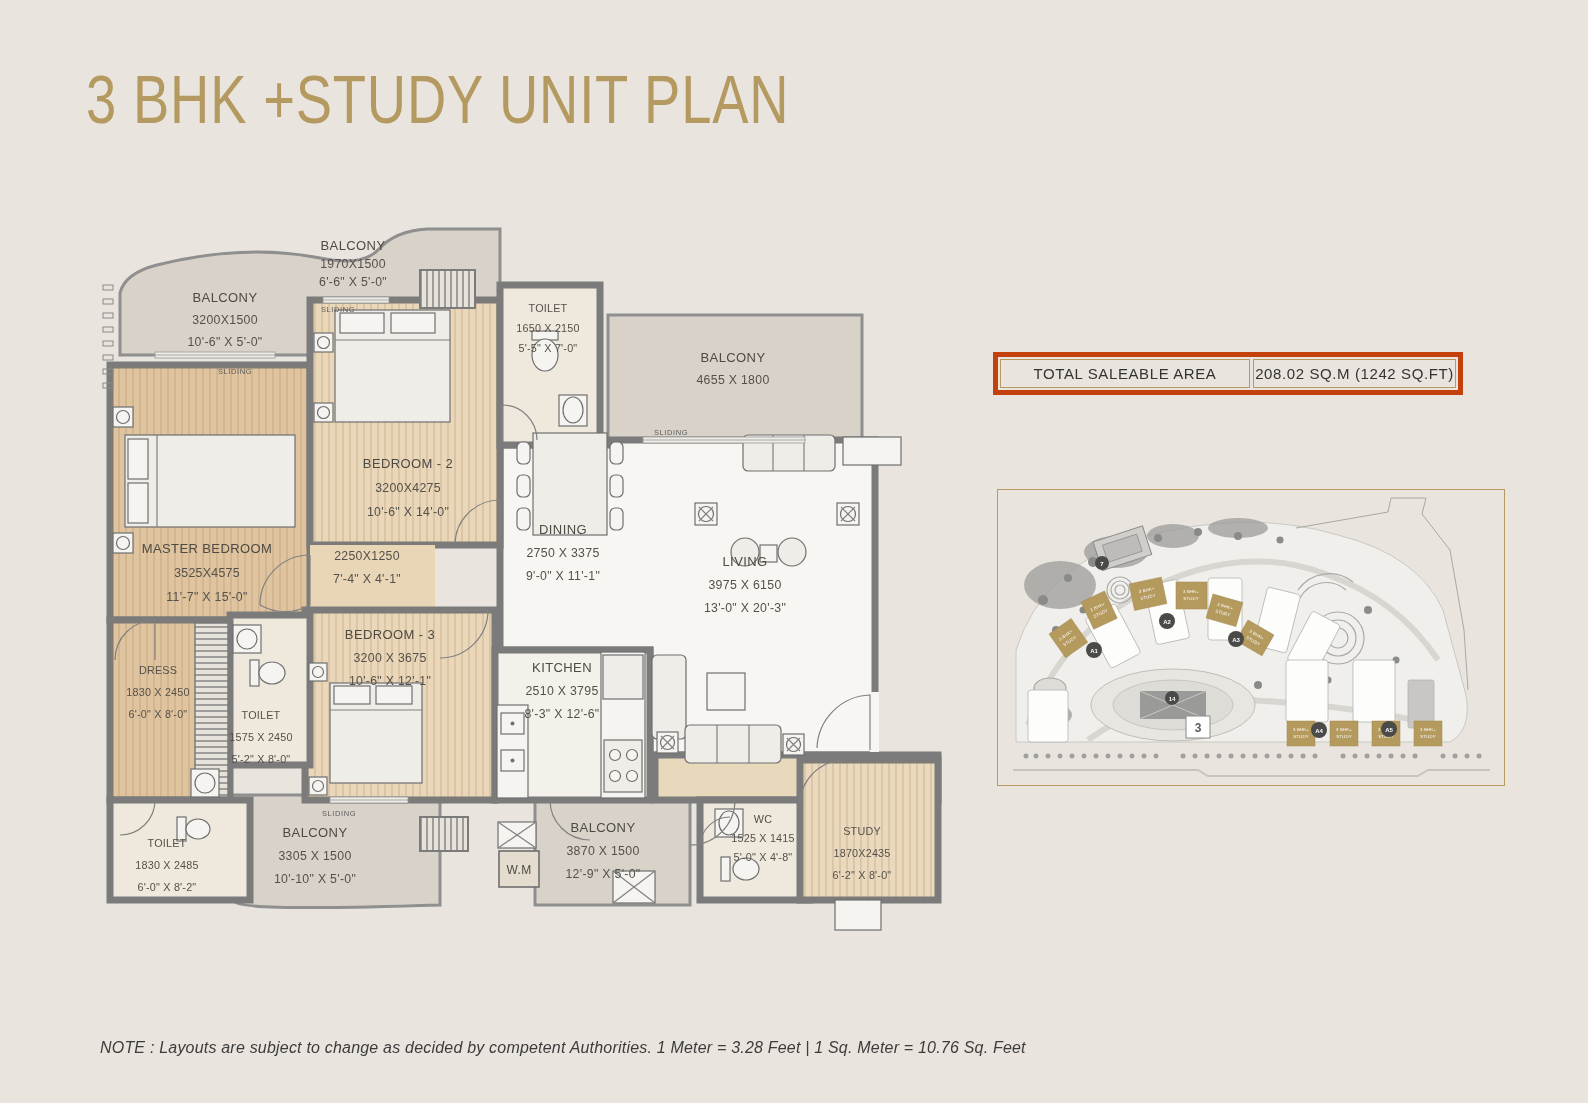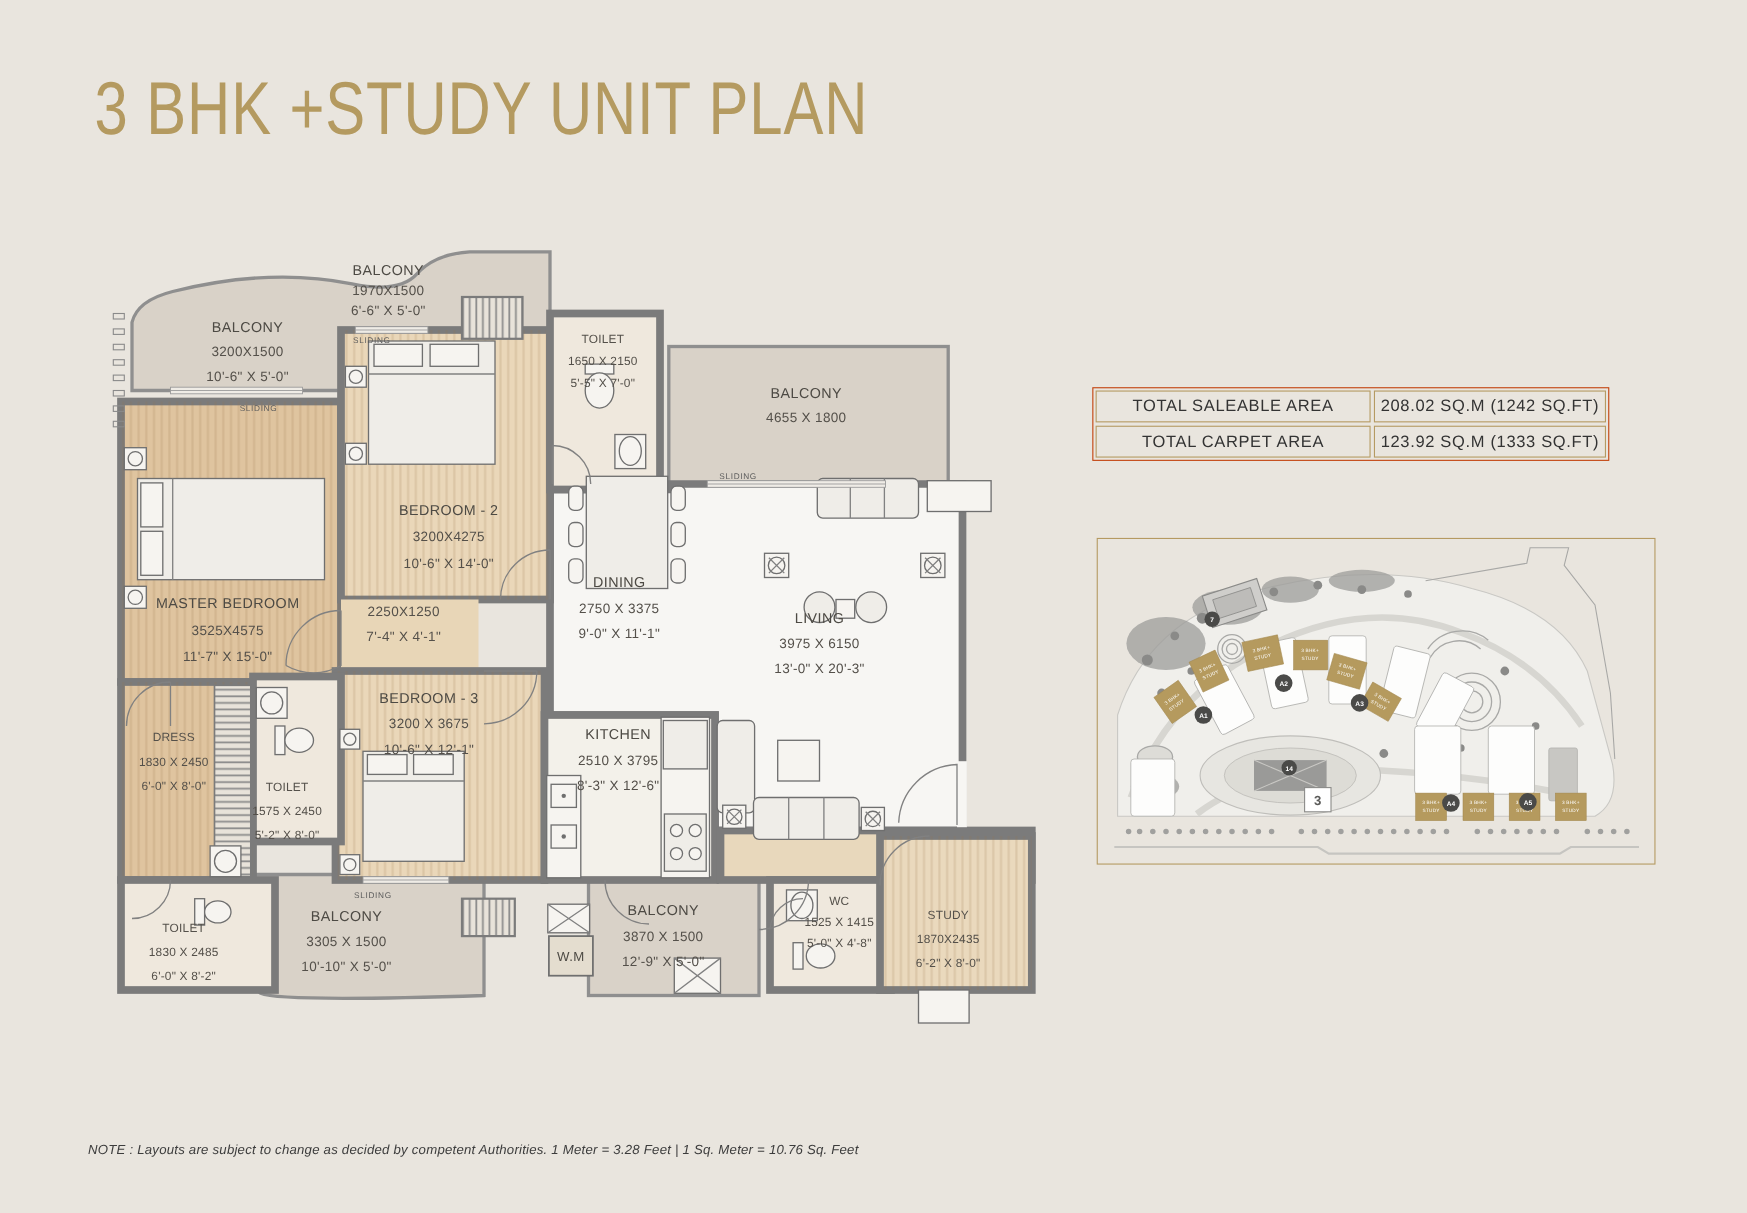--- a/index.html
+++ b/index.html
@@ -8,31 +8,31 @@
     background:#e9e5de;font-family:"Liberation Sans",sans-serif;color:#3d3a35;
   }
   .title{
     position:absolute;left:86px;top:60px;font-size:68px;font-weight:400;
     color:#b49a60;letter-spacing:1px;white-space:nowrap;
     transform:scaleX(.80);transform-origin:left top;
   }
   
   .area-table{
     position:absolute;left:993px;top:352px;width:470px;
-    border:1px solid #c2410c;padding:2px;box-sizing:border-box;background:transparent;
+    border:5px solid #c2410c;padding:2px;box-sizing:border-box;background:transparent;
   }
   .area-table .row{display:grid;grid-template-columns:250px 1fr;gap:3px;margin-bottom:3px}
   .area-table .row:last-child{margin-bottom:0}
   .area-table .cell{
     border:1px solid #b59a62;height:27px;line-height:27px;text-align:center;
     font-size:15px;letter-spacing:.6px;color:#333;
   }
   
   .note{
-    position:absolute;left:80px;top:1036px;font-style:italic;font-size:12px;
+    position:absolute;left:100px;top:1036px;font-style:italic;font-size:16px;
     color:#3c3c3c;line-height:1.5;letter-spacing:.2px;
   }
   
   .plan-wrap{position:absolute;left:95px;top:205px;width:850px;height:735px}
   svg text{font-family:"Liberation Sans",sans-serif}
   .rn{font-size:13px;fill:#4d4a44;letter-spacing:.4px;text-anchor:middle}
   .rd{font-size:12.3px;fill:#54504a;letter-spacing:.3px;text-anchor:middle}
   .sm{font-size:10.8px;fill:#54504a;letter-spacing:.2px;text-anchor:middle}
   .sl{font-size:7.5px;fill:#5c5c5c;letter-spacing:.6px;text-anchor:middle}
   .wall{stroke:#7b7b7b;stroke-width:7;stroke-linejoin:miter}
@@ -341,24 +341,20 @@
     <text class="sl" x="576" y="230">SLIDING</text>
     <text class="sl" x="244" y="611">SLIDING</text>
   </g>
 </svg>
 </div>
 
 <div class="area-table">
   <div class="row">
     <div class="cell">TOTAL SALEABLE AREA</div>
     <div class="cell">208.02 SQ.M (1242 SQ.FT)</div>
-  </div>
-  <div class="row">
-    <div class="cell">TOTAL CARPET AREA</div>
-    <div class="cell">123.92 SQ.M (1333 SQ.FT)</div>
   </div>
 </div>
 
 <div class="site">
 <svg width="505" height="294" viewBox="0 0 505 294">
 
   <path d="M18,252 L18,160 Q45,75 140,48 Q250,18 340,45 Q420,65 445,120 L468,205 Q474,240 452,252 Z" fill="#f0efeb" stroke="#c9c8c4" stroke-width="1"></path>
 
   <path d="M298,38 L390,22 L393,8 L428,8 L424,24 L452,60 L466,140 L470,200" fill="none" stroke="#a8a8a6" stroke-width="1"></path>
 

